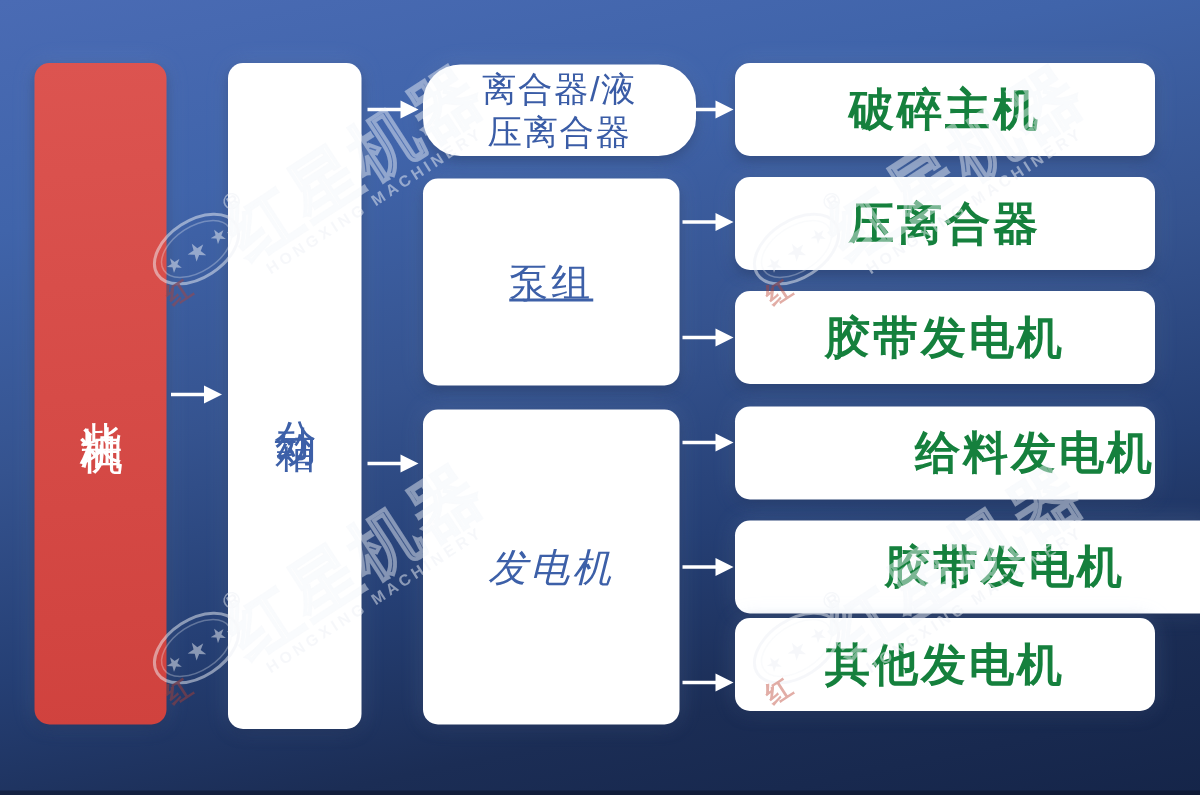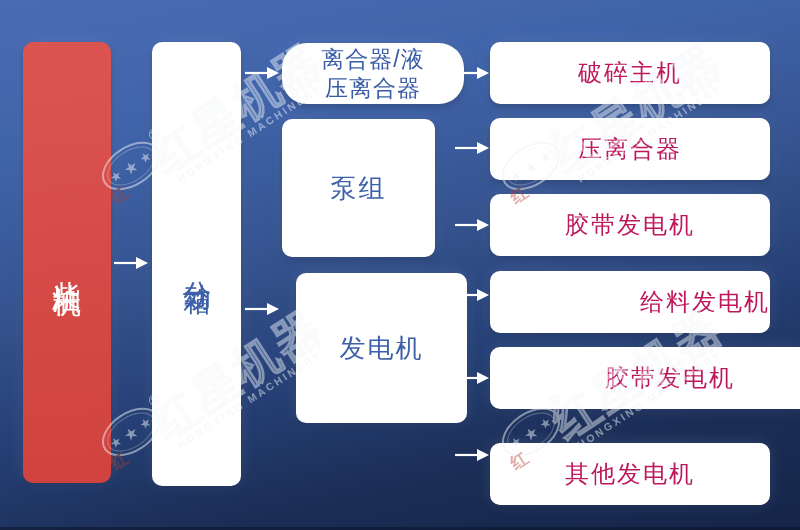--- a/index.html
+++ b/index.html
@@ -15,32 +15,32 @@
     box-shadow:0 3px 9px rgba(12,26,60,.38),0 0 14px rgba(170,200,250,.22);
     color:#3d60a8;text-align:center;z-index:1;
   }
   .box.red{
     background:linear-gradient(175deg,#dc5450 0%,#d0423e 100%);
     color:#ffffff;
   }
   .vtext{writing-mode:vertical-rl;text-orientation:upright;letter-spacing:4px;font-size:28px;font-weight:500;}
   .box.red .vtext{font-size:29px;}
   .h1label{font-size:26px;font-weight:500;letter-spacing:2px;}
-  .outlabel{font-size:24px;font-weight:400;letter-spacing:2px;color:#be185d;}
+  .outlabel{font-size:30px;font-weight:700;letter-spacing:2px;color:#15803d;}
   .twoline{font-size:23px;line-height:29px;font-weight:500;letter-spacing:1px;color:#3a5ca6;}
   .twoline span{display:block;}
   
   .n-diesel{left:23px;top:42px;width:88px;height:441px;}
   .n-transfer{left:152px;top:42px;width:89px;height:444px;}
   .n-clutch{left:282px;top:43px;width:182px;height:61px;border-radius:25px;}
-  .n-pump{left:282px;top:119px;width:153px;height:138px;}
-  .n-generator{left:296px;top:273px;width:171px;height:150px;}
+  .n-pump{left:282px;top:119px;width:171px;height:138px;text-decoration:underline;}
+  .n-generator{left:282px;top:273px;width:171px;height:210px;font-style:italic;}
   .n-out{left:490px;width:280px;height:62px;}
   .n-out1{top:42px;} .n-out2{top:118px;} .n-out3{top:194px;}
-  .n-out4{top:271px;justify-content:flex-end;} .n-out5{top:347px;padding-left:40px;} .n-out6{top:443px;}
+  .n-out4{top:271px;justify-content:flex-end;} .n-out5{top:347px;padding-left:40px;} .n-out6{top:412px;}
   .arrows,.wmlayer{position:absolute;left:0;top:0;width:800px;height:530px;pointer-events:none;}
   .arrows{z-index:2;}
   .wmlayer{z-index:3;opacity:.5;}
   .wm-big{font-size:46px;font-weight:bold;fill:rgba(238,241,248,.22);stroke:rgba(242,245,250,.9);stroke-width:1.1px;letter-spacing:2px;}
   .wm-small{font-size:10.5px;font-weight:bold;fill:#eef1f6;letter-spacing:2.6px;}
   .wm-star{fill:#eef1f6;}
   .wm-red{font-size:17px;fill:rgba(186,62,46,.85);font-weight:bold;}
   .wm-line{stroke:#eef1f6;fill:none;}
 </style>
 </head>

